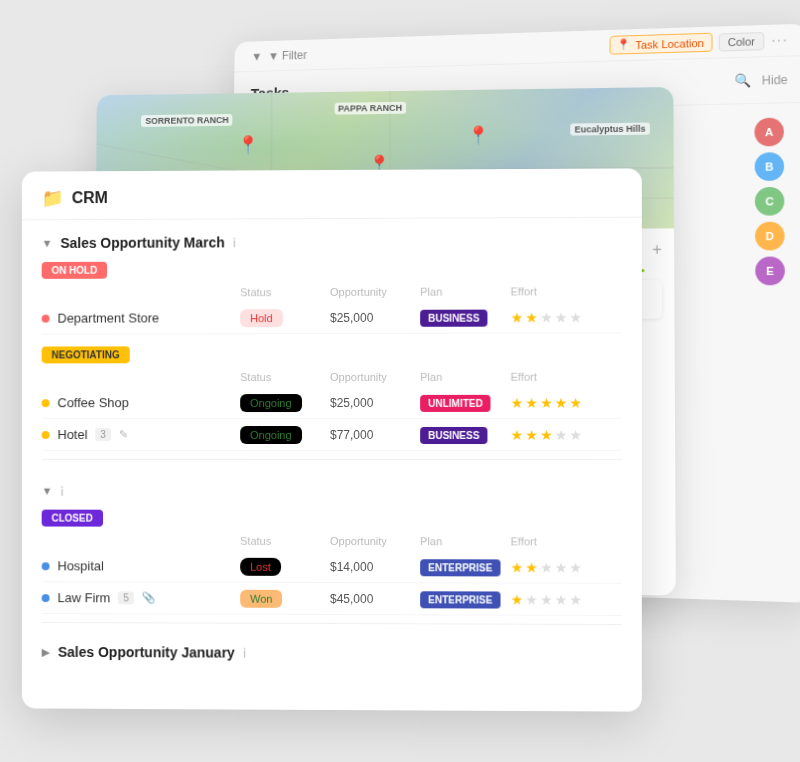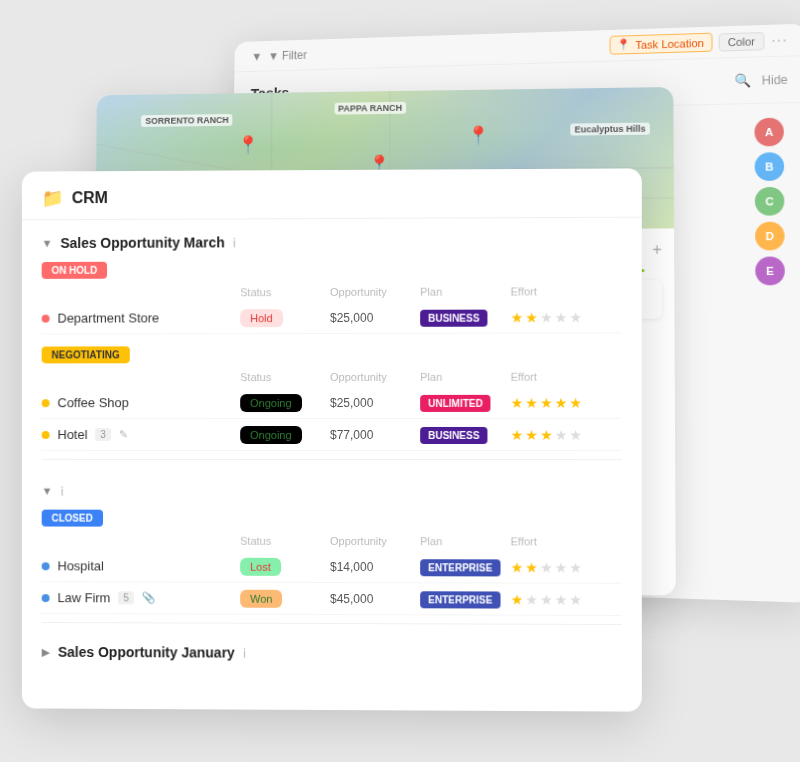--- a/index.html
+++ b/index.html
@@ -261,21 +261,21 @@
       display: inline-block;
       border-radius: 4px;
       padding: 3px 10px;
       font-size: 10px;
       font-weight: 700;
       color: #fff;
       margin-bottom: 6px;
     }
     .label-onhold { background: #ff6b6b; }
     .label-negotiating { background: #ffc107; color: #333; }
-    .label-closed { background: #3b82f6; text-align: right; }
+    .label-closed { background: #6d28d9; text-align: right; }
 
     .table-header-row {
       display: grid;
       grid-template-columns: 1fr 90px 90px 90px 110px;
       padding: 2px 0 4px;
       font-size: 11px;
       color: #bbb;
       font-weight: 500;
     }
     .table-row {
@@ -304,21 +304,21 @@
     .status-pill {
       border-radius: 6px;
       padding: 3px 10px;
       font-size: 11px;
       font-weight: 500;
       text-align: center;
       display: inline-block;
     }
     .pill-hold { background: #ffe0e0; color: #e53935; }
     .pill-ongoing { background: #000000; color: #2e7d32; }
-    .pill-lost { background: #86efac; color: #e53935; }
+    .pill-lost { background: #000000; color: #e53935; border-radius: 8px; }
     .pill-won { background: #fdba74; color: #2e7d32; }
 
     .opp-value {
       font-size: 12px;
       color: #555;
     }
     .plan-badge {
       border-radius: 4px;
       padding: 3px 8px;
       font-size: 10px;

